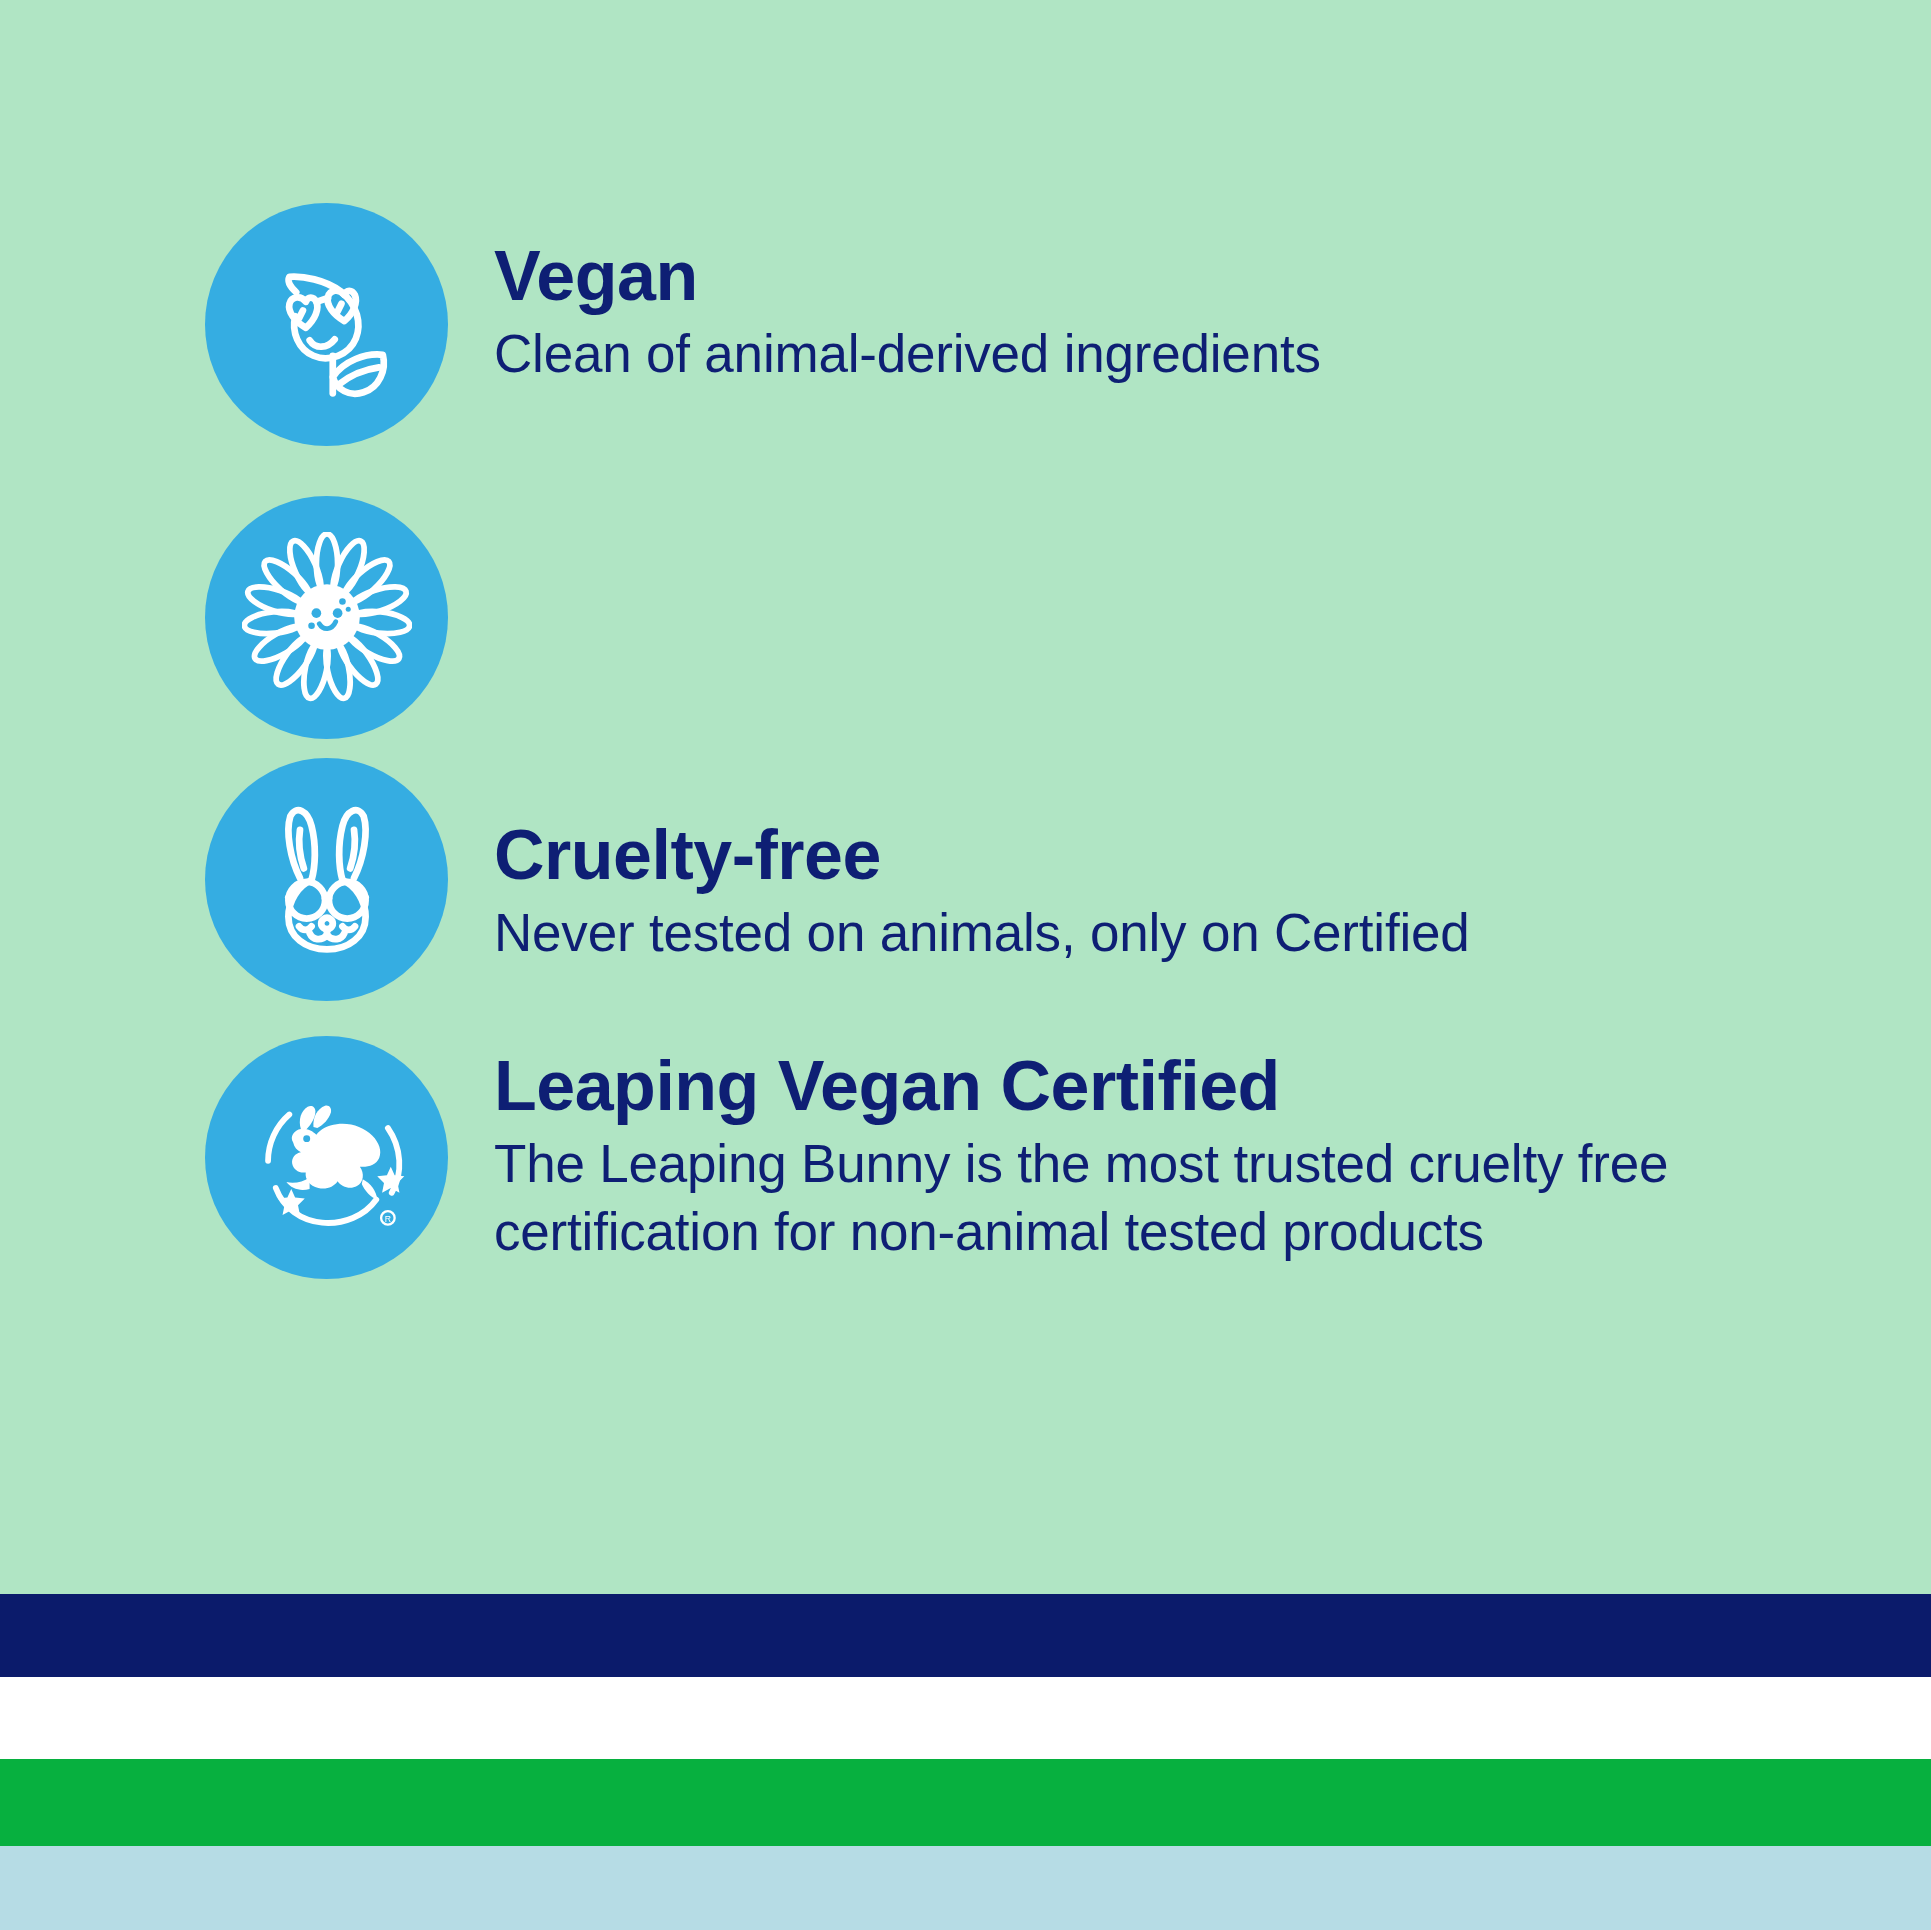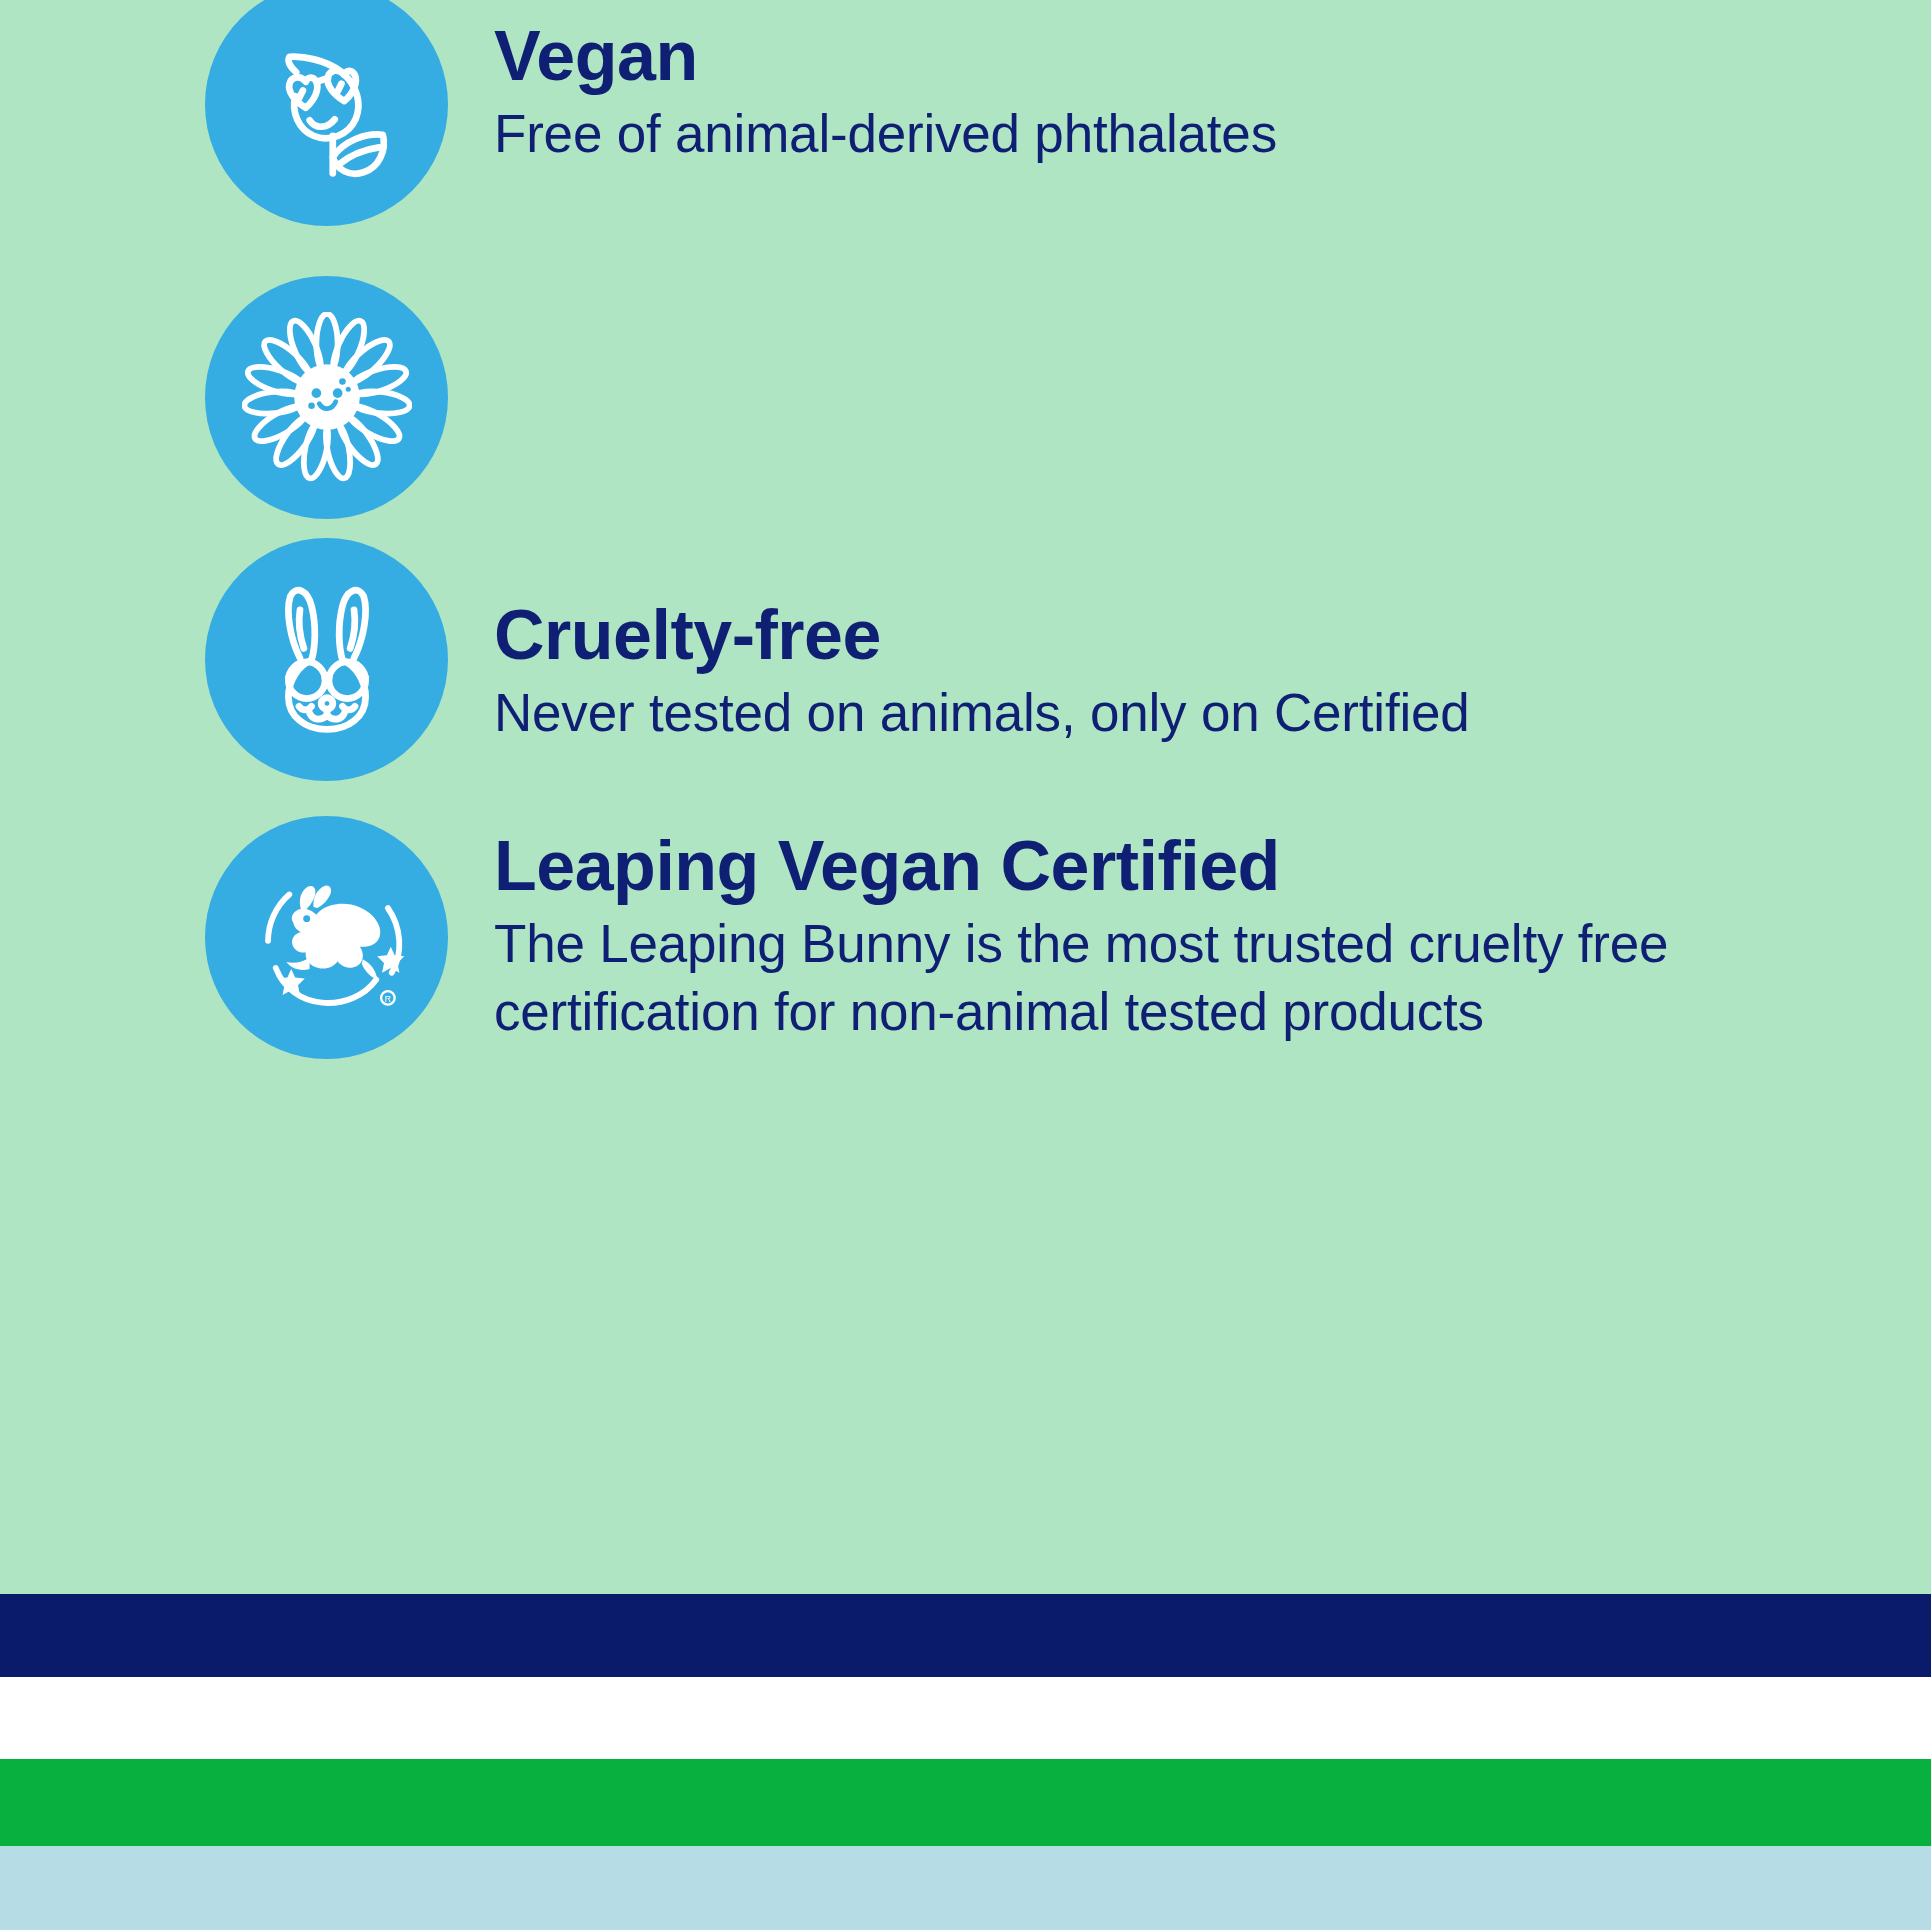--- a/index.html
+++ b/index.html
@@ -31,20 +31,21 @@
     height: 1594px;
     background: #b0e5c4;
   }
 
   
   .features {
     position: absolute;
     left: 0;
     top: 0;
     width: 1931px;
+    padding-top: 220px;
     box-sizing: border-box;
   }
 
   .feature-row {
     display: flex;
     align-items: flex-start;
     padding-left: 205px;
     margin-bottom: 58px;
   }
 
@@ -145,21 +146,21 @@
           <path d="M69 57 L81 53"></path>
 
           <path d="M55 66 L51 74"></path>
           <path d="M95 59 L91 67"></path>
 
           <path d="M62 97 C68 106 80 106 88 96"></path>
         </svg>
       </div>
       <div class="feature-text">
         <p class="feature-title">Vegan</p>
-        <p class="feature-desc">Free of animal-derived phthalates</p>
+        <p class="feature-desc">Clean of animal-derived ingredients</p>
       </div>
     </div>
 
     <div class="feature-row row-clean">
       <div class="icon-badge">
         <svg width="170" height="170" viewBox="0 0 176 176">
           <g fill="none" stroke="#ffffff" stroke-width="6">
             <g>
               <ellipse cx="88" cy="33" rx="11" ry="31"></ellipse>
               <ellipse cx="88" cy="33" rx="11" ry="31" transform="rotate(24 88 88)"></ellipse>

